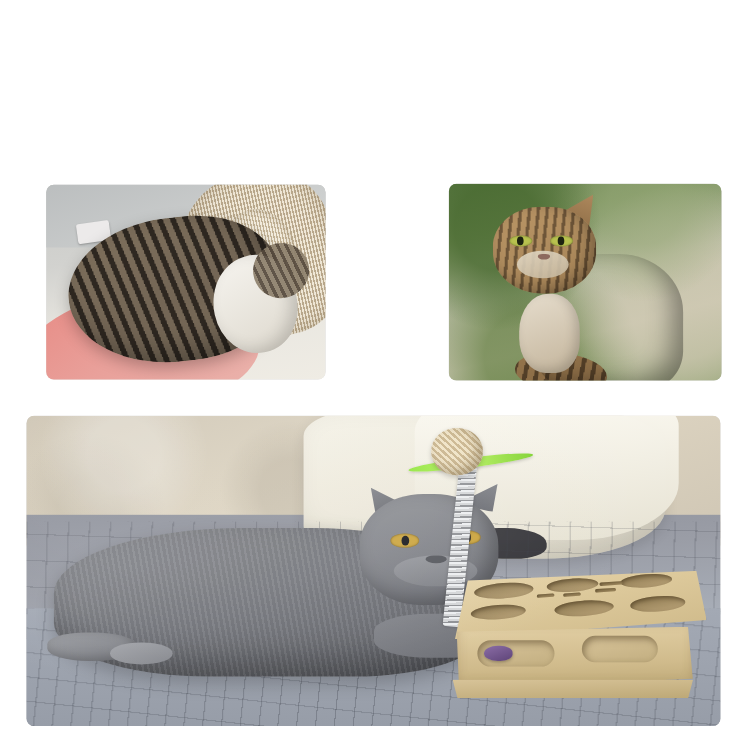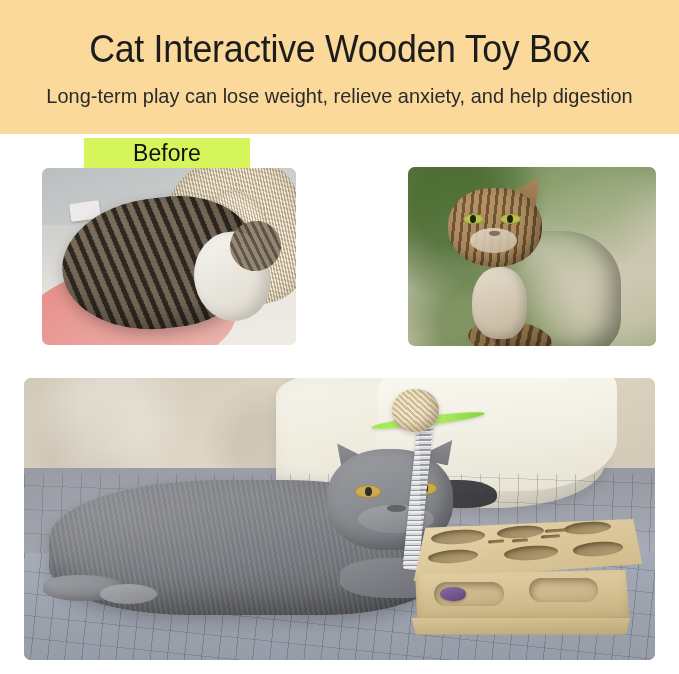--- a/index.html
+++ b/index.html
@@ -276,28 +276,21 @@
       box-shadow:0 1px 3px rgba(0,0,0,.3);}
   .glow{position:absolute;left:0;top:0;width:100%;height:100%;
       background:radial-gradient(ellipse at 30% 20%,rgba(255,255,255,.10) 0 30%,transparent 62%);
       pointer-events:none;}
 </style>
 </head>
 <body>
 
 <div class="page">
 
-  <div class="header">
-    <div class="title">Cat Interactive Wooden Toy Box</div>
-    <div class="subtitle">Long-term play can lose weight, relieve anxiety, and help digestion</div>
-  </div>
-
-  <div class="badge badge-before">
-    <span>Before</span>
-  </div>
+
 
   <div class="photo ph-before">
     <div class="bf-bg"></div>
     <div class="bf-desk"></div>
     <div class="bf-mat"></div>
     <div class="bf-scratcher">
       <div class="bf-scr-in"></div>
     </div>
     <div class="bf-tag"></div>
     <div class="bf-cat"></div>

